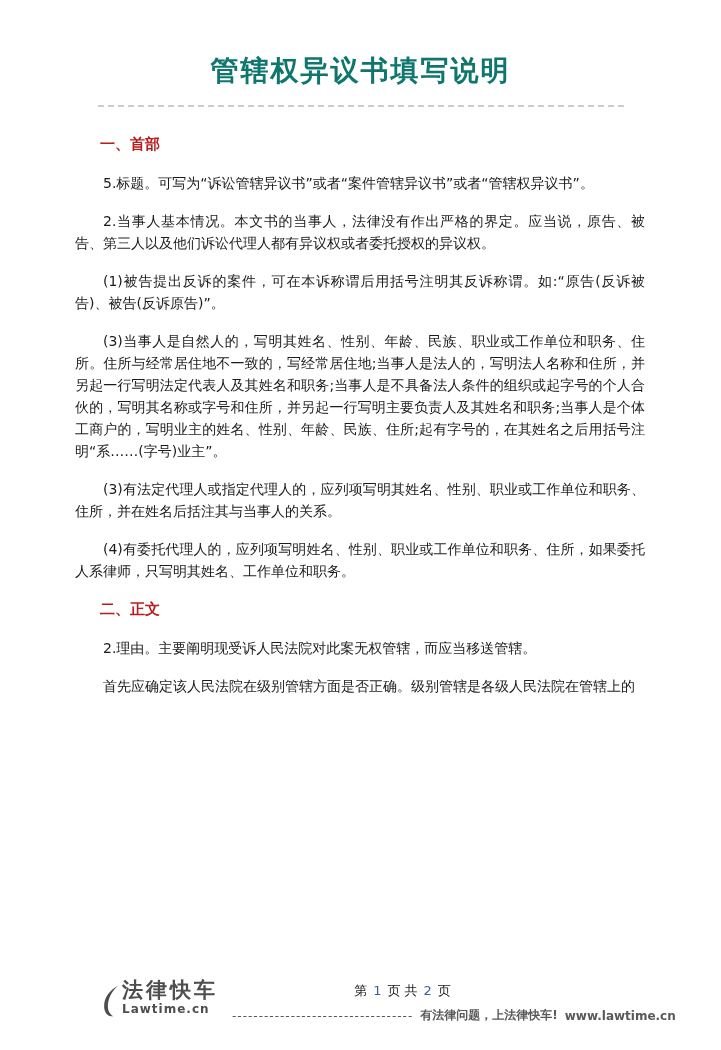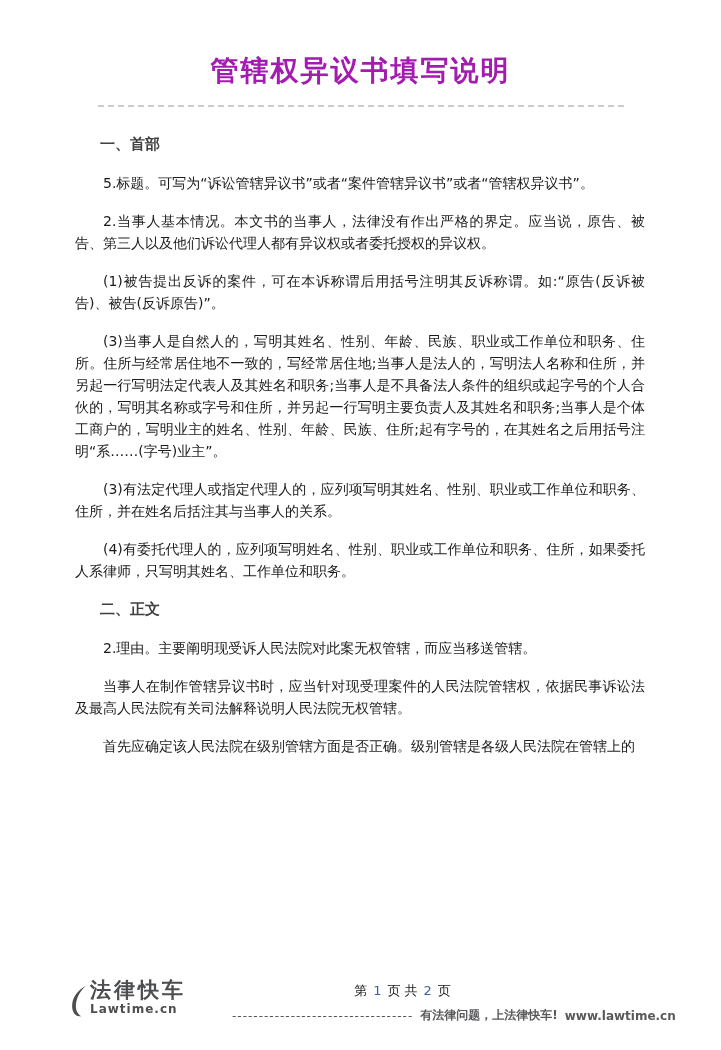--- a/index.html
+++ b/index.html
@@ -11,48 +11,48 @@
     overflow: hidden;
     font-family: "DejaVu Sans", sans-serif;
     color: #1b1b1b;
   }
   .doc-title {
     padding-top: 52px;
     text-align: center;
     font-size: 28px;
     font-weight: bold;
     letter-spacing: 2px;
-    color: #a21caf;
+    color: #0f766e;
   }
   .title-divider {
     width: 526px;
     margin: 15px auto 0 auto;
     border-top: 2px dashed #cccccc;
     height: 0;
   }
   .content {
     margin: 26px 76px 0 75px;
     font-size: 14px;
     line-height: 22px;
     text-align: justify;
   }
   .heading {
     font-weight: bold;
     font-size: 15px;
     padding-left: 25px;
     margin: 0 0 17px 0;
-    color: #404040;
+    color: #b91c1c;
   }
   .para {
     text-indent: 28px;
     margin: 0 0 16px 0;
   }
   .footer { position: absolute; left: 0; top: 978px; width: 100%; height: 60px; }
   .logo {
-    position: absolute; left: 70px; top: 2px;
+    position: absolute; left: 102px; top: 2px;
     display: flex; align-items: flex-start; gap: 3px;
     color: #4d4e50;
   }
   .logo-swoosh { margin-top: 3px; }
   .logo-text { display: flex; flex-direction: column; }
   .logo-cn { font-size: 21px; font-weight: bold; letter-spacing: 3px; line-height: 21px; }
   .logo-en { font-size: 12px; font-weight: bold; letter-spacing: 1px; line-height: 17px; }
   .page-info {
     position: absolute; top: 4px; left: 0; width: 100%;
     text-align: center; font-size: 13px; color: #1b1b1b; margin-left: 42px;
@@ -79,21 +79,20 @@
   <div class="content">
     <div class="heading">一、首部</div>
     <div class="para">5.标题。可写为“诉讼管辖异议书”或者“案件管辖异议书”或者“管辖权异议书”。</div>
     <div class="para">2.当事人基本情况。本文书的当事人，法律没有作出严格的界定。应当说，原告、被告、第三人以及他们诉讼代理人都有异议权或者委托授权的异议权。</div>
     <div class="para">(1)被告提出反诉的案件，可在本诉称谓后用括号注明其反诉称谓。如:“原告(反诉被告)、被告(反诉原告)”。</div>
     <div class="para">(3)当事人是自然人的，写明其姓名、性别、年龄、民族、职业或工作单位和职务、住所。住所与经常居住地不一致的，写经常居住地;当事人是法人的，写明法人名称和住所，并另起一行写明法定代表人及其姓名和职务;当事人是不具备法人条件的组织或起字号的个人合伙的，写明其名称或字号和住所，并另起一行写明主要负责人及其姓名和职务;当事人是个体工商户的，写明业主的姓名、性别、年龄、民族、住所;起有字号的，在其姓名之后用括号注明“系……(字号)业主”。</div>
     <div class="para">(3)有法定代理人或指定代理人的，应列项写明其姓名、性别、职业或工作单位和职务、住所，并在姓名后括注其与当事人的关系。</div>
     <div class="para">(4)有委托代理人的，应列项写明姓名、性别、职业或工作单位和职务、住所，如果委托人系律师，只写明其姓名、工作单位和职务。</div>
     <div class="heading">二、正文</div>
     <div class="para">2.理由。主要阐明现受诉人民法院对此案无权管辖，而应当移送管辖。</div>
-    <div class="para">当事人在制作管辖异议书时，应当针对现受理案件的人民法院管辖权，依据民事诉讼法及最高人民法院有关司法解释说明人民法院无权管辖。</div>
     <div class="para">首先应确定该人民法院在级别管辖方面是否正确。级别管辖是各级人民法院在管辖上的</div>
   </div>
 
   <div class="footer">
 
     <div class="logo">
       <span class="logo-swoosh">
         <svg width="17" height="36" viewBox="0 0 20 38" aria-hidden="true">
           <path d="M19,1 C9,6 2,15 2.5,26 C2.8,32 6,36.5 11,37 L13.5,37 C8.5,34.5 6.5,29 7,23 C7.8,14 12.5,6.5 19,1 Z" fill="#4d4e50"></path>
         </svg>

